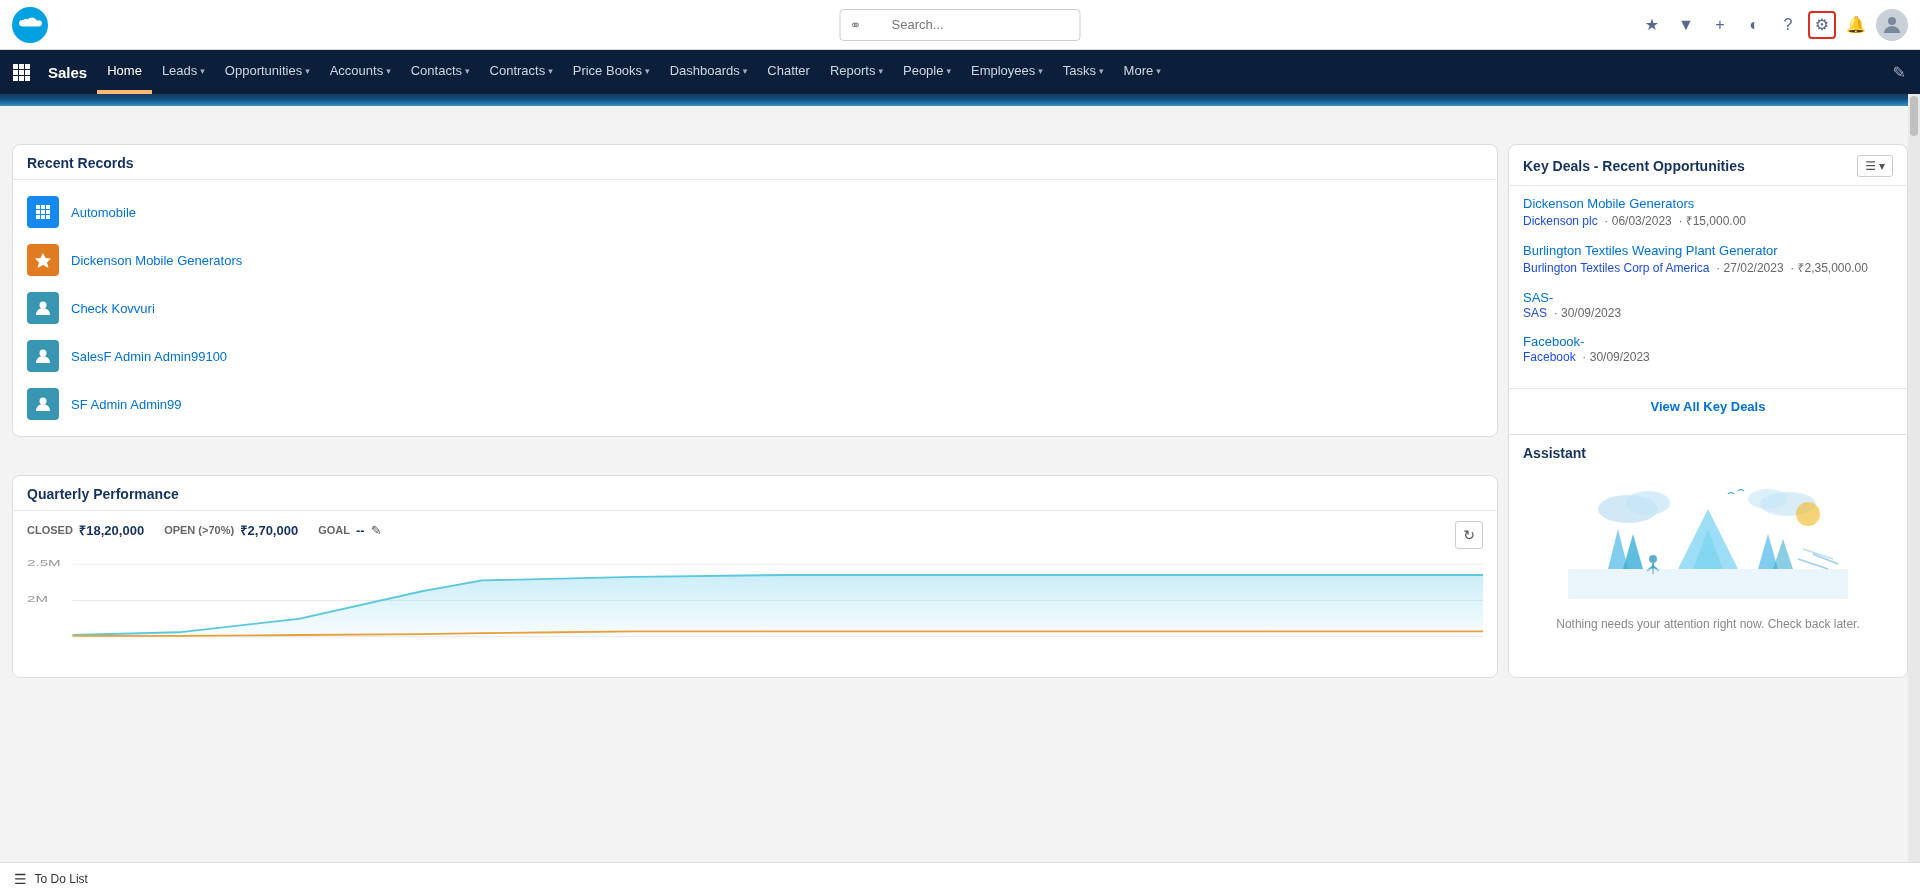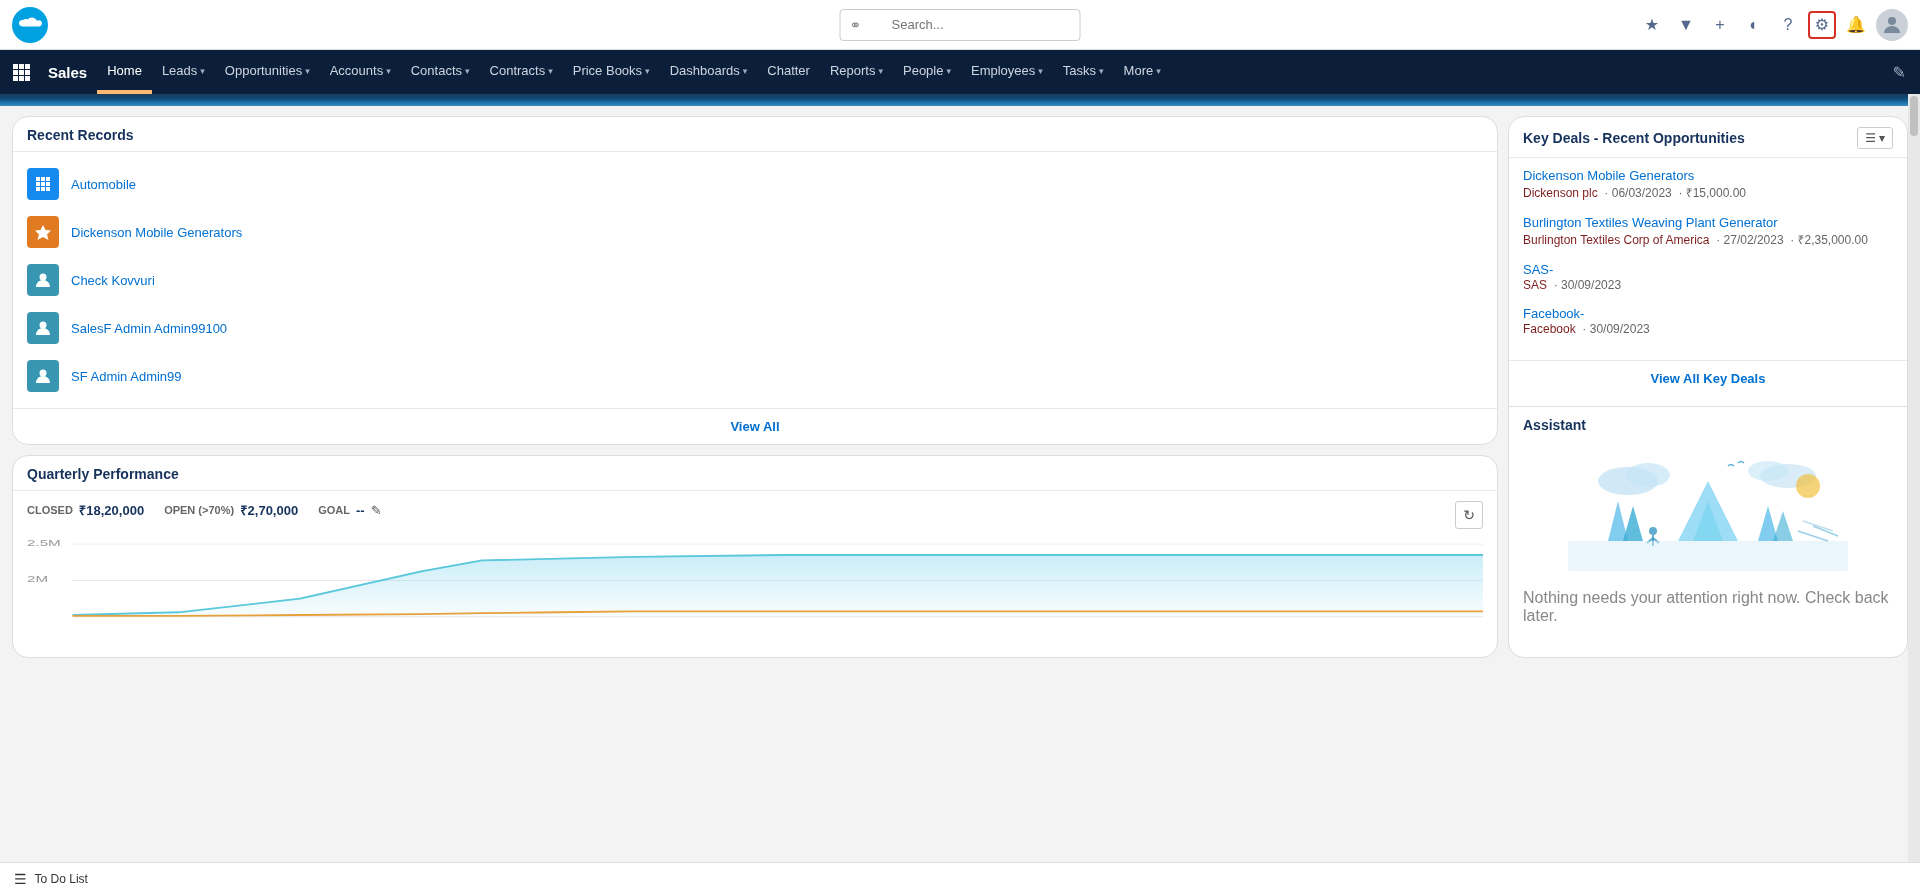--- a/index.html
+++ b/index.html
@@ -135,22 +135,23 @@
       display: grid;
       grid-template-columns: 1fr 400px;
       grid-template-rows: auto auto;
       gap: 10px;
     }
 
     
     .card {
       background: #fff;
       border: 1px solid #ddd;
-      border-radius: 16px;
+      border-radius: 8px;
       overflow: hidden;
+      margin-top: 28px;
     }
     .card-header {
       padding: 10px 14px 8px;
       font-size: 14px;
       font-weight: 700;
       color: #16325c;
       border-bottom: 1px solid #e8e8e8;
       display: flex; align-items: center; justify-content: space-between;
     }
 
@@ -185,21 +186,21 @@
     }
     .view-all-link {
       color: #0070d2; text-decoration: none; font-size: 13px;
     }
 
     
     .key-deals-body { padding: 10px 14px; }
     .deal-item { margin-bottom: 14px; }
     .deal-name { color: #0070d2; text-decoration: none; font-size: 13px; display: block; }
     .deal-meta { color: #666; font-size: 12px; margin-top: 1px; }
-    .deal-meta .company-link { color: #7f1d1d; text-decoration: none; }
+    .deal-meta .company-link { color: #1d4ed8; text-decoration: none; }
     .filter-btn {
       border: 1px solid #ccc;
       background: #fff;
       border-radius: 3px;
       padding: 3px 7px;
       cursor: pointer;
       font-size: 12px;
       color: #555;
       display: flex; align-items: center; gap: 3px;
     }
@@ -230,21 +231,21 @@
       padding: 10px 14px;
       display: flex; flex-direction: column; align-items: center;
       min-height: 180px;
     }
     .assistant-illustration {
       width: 100%; max-width: 280px;
       height: 130px;
       position: relative;
       margin-bottom: 8px;
     }
-    .assistant-text { font-size: 16px; color: #888; }
+    .assistant-text { font-size: 12px; color: #888; text-align: center; }
 
     
     .footer-bar {
       background: #fff;
       border-top: 1px solid #ddd;
       height: 32px;
       display: flex; align-items: center;
       padding: 0 14px;
       font-size: 12px; color: #333;
       cursor: pointer;
@@ -388,23 +389,20 @@
 
       <div class="record-item">
         <div class="record-icon icon-teal">
           <svg width="18" height="18" viewBox="0 0 18 18" fill="white">
               <circle cx="9" cy="6" r="3.5"></circle>
               <path d="M2 16c0-3.9 3.1-7 7-7s7 3.1 7 7" fill="white"></path>
             </svg>
         </div>
         <a class="record-link">SF Admin Admin99</a>
       </div>
-    </div>
-    <div class="view-all-row">
-      <a class="view-all-link">View All</a>
     </div>
   </div>
 
   <div class="card" style="grid-row: 1 / 3; grid-column: 2;">
     <div class="card-header">
       <span>Key Deals - Recent Opportunities</span>
       <button class="filter-btn">
         <span>☰</span>
         <span>▾</span>
       </button>

